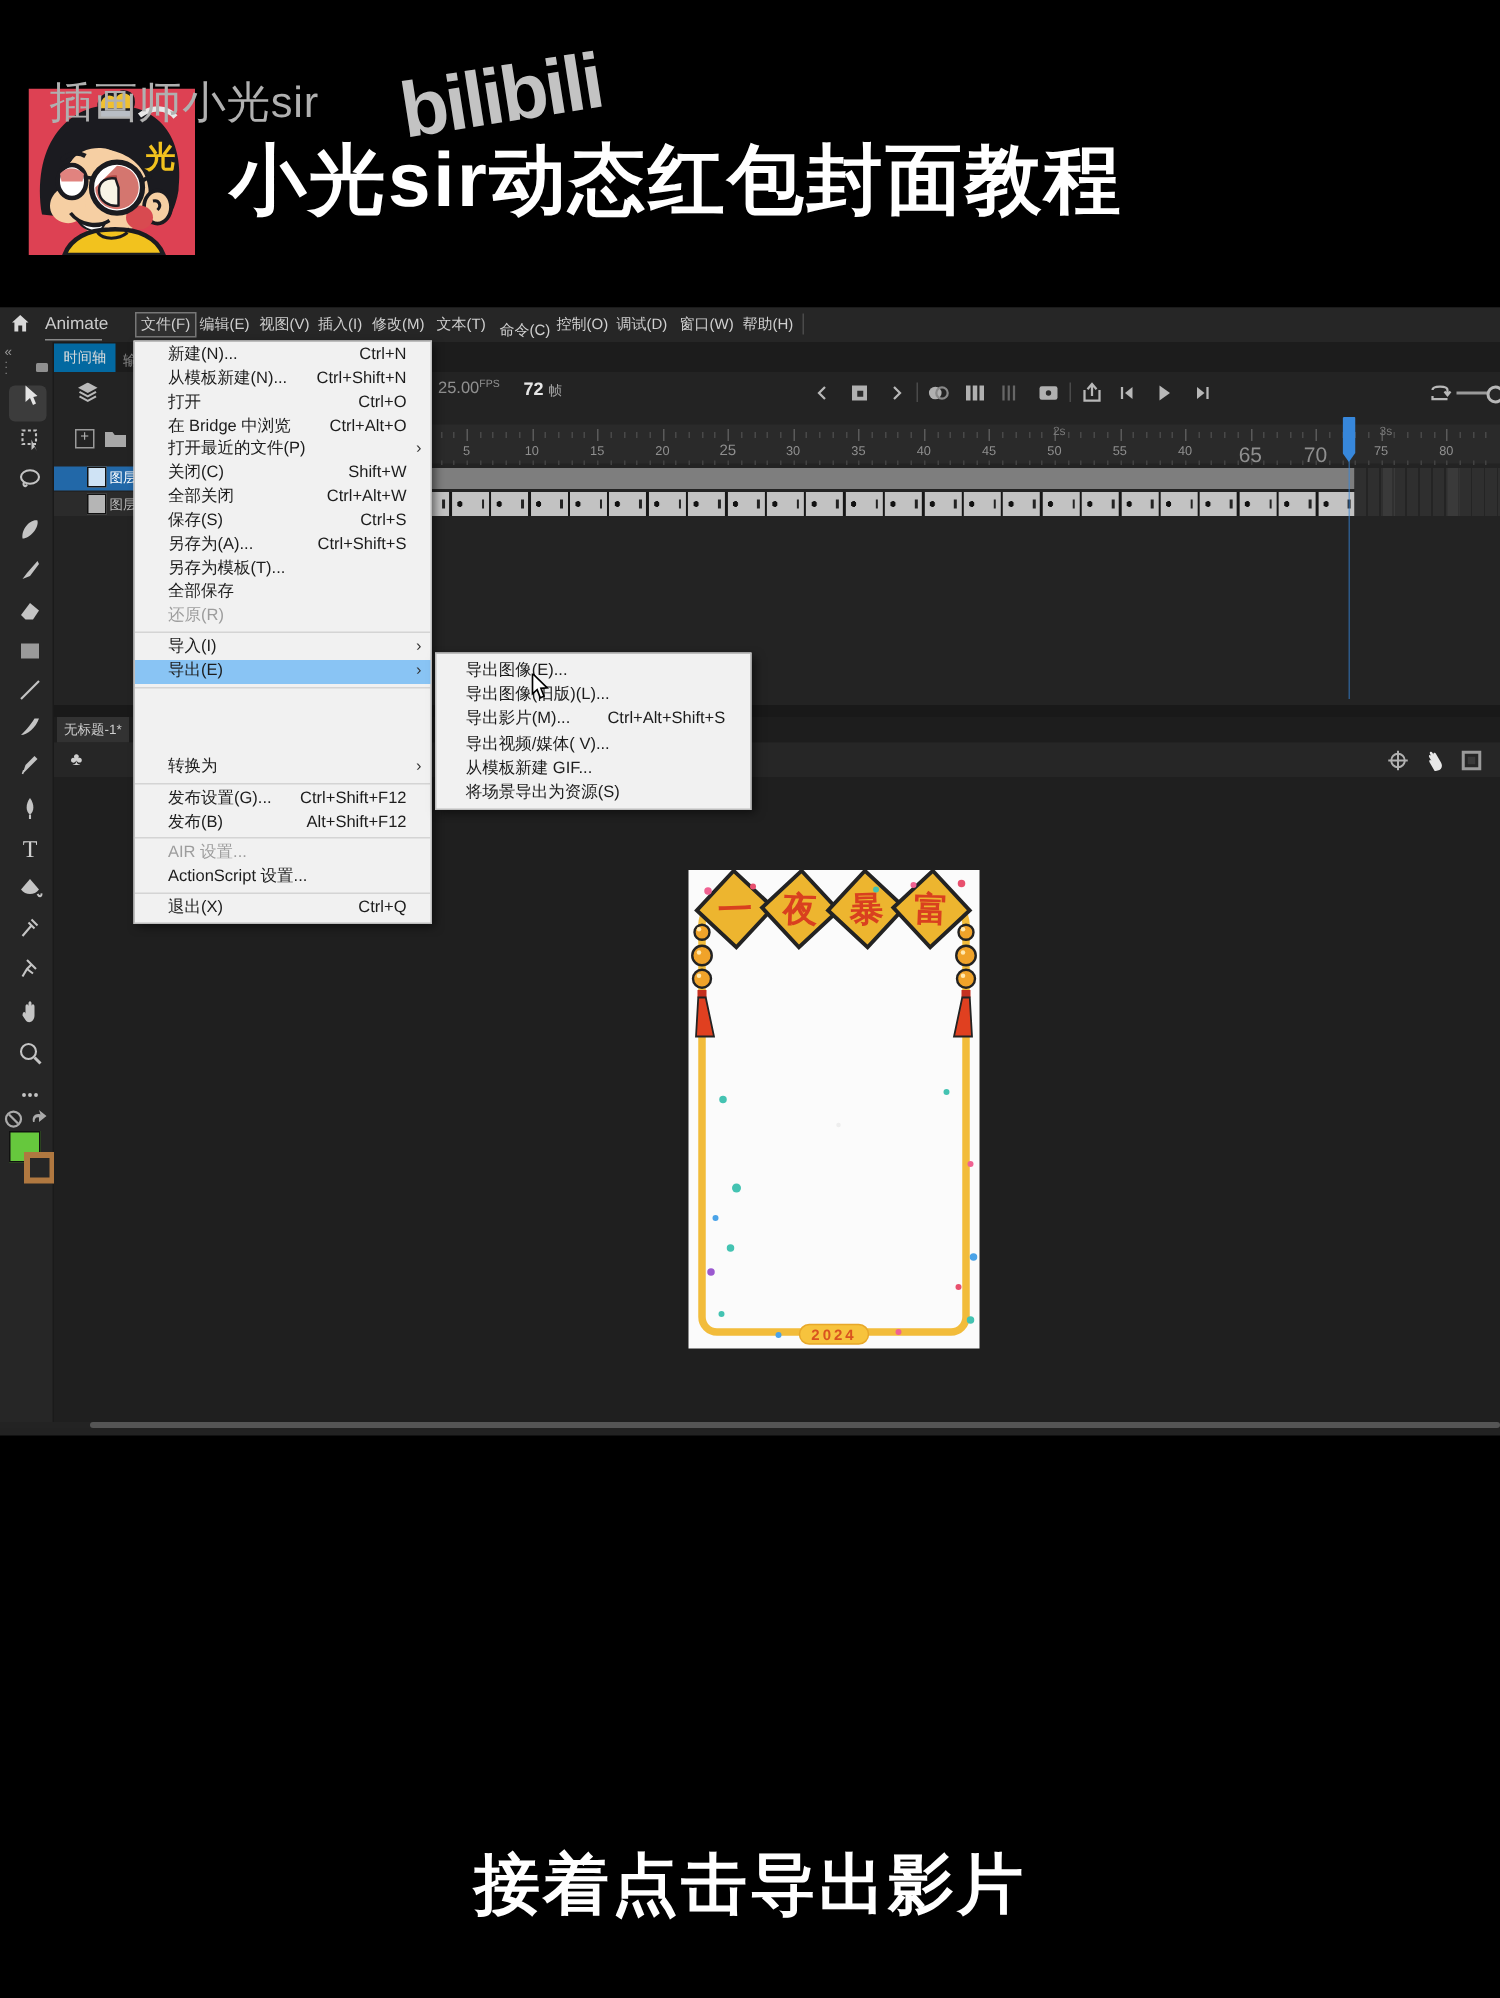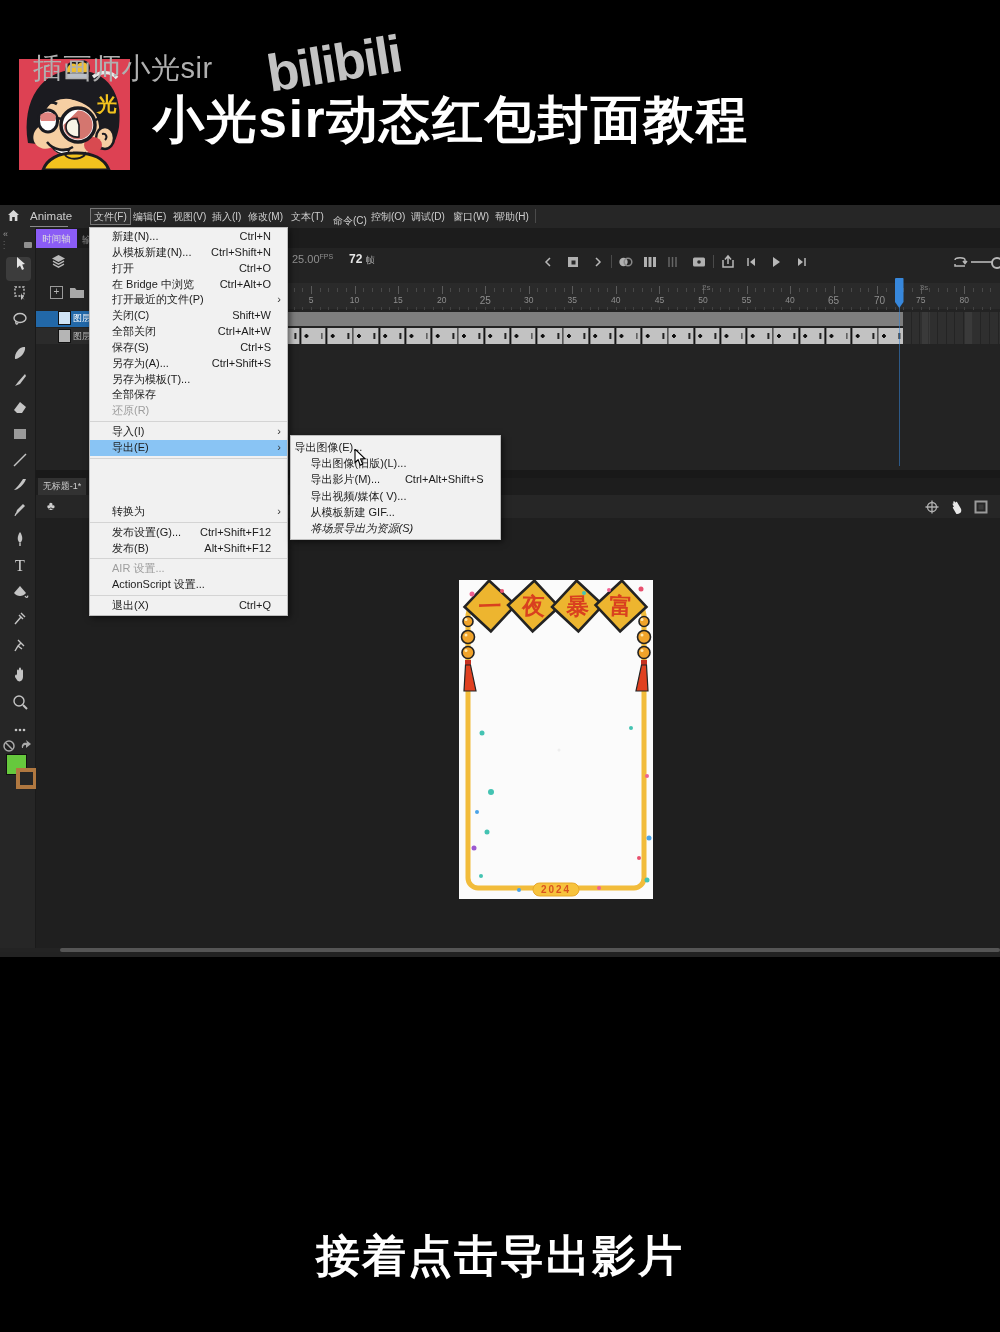--- a/index.html
+++ b/index.html
@@ -140,21 +140,21 @@
     <svg style="position:absolute;left:2px;top:511px;" width="30" height="14" viewBox="0 0 30 14">
       <circle cx="7" cy="7" r="5" fill="#222" stroke="#aaa" stroke-width="1.5"></circle>
       <path d="M4 4 L10 10" stroke="#aaa" stroke-width="1.5"></path>
       <path d="M20 9 C19 5 22 3 25 4 L24 1 L29 5 L24 9 L24 6 C22 5.5 21 7 21 9 Z" fill="#aaa"></path>
     </svg>
     <div style="position:absolute;left:6px;top:526px;width:19px;height:19px;background:#66c83d;border:1px solid #111;"></div>
     <div style="position:absolute;left:16px;top:540px;width:13px;height:13px;border:4px solid #b07840;background:#262626;"></div>
   </div>
 
 <div class="abs" style="left:36px;top:228px;width:964px;height:20px;background:#1c1c1c;"></div>
-<div class="abs" style="left:36px;top:229px;width:41px;height:19px;background:#8b5cf6;color:#dcdcdc;font-size:9.5px;text-align:center;line-height:19px;">时间轴</div>
+<div class="abs" style="left:36px;top:229px;width:41px;height:19px;background:#0369a1;color:#dcdcdc;font-size:9.5px;text-align:center;line-height:19px;">时间轴</div>
 <div class="abs" style="left:82px;top:234px;font-size:9.5px;color:#888;">输出</div>
 
 <svg class="abs" style="left:51px;top:255px;" width="15" height="14" viewBox="0 0 15 14">
     <path d="M7.5 0 L14 3.5 L7.5 7 L1 3.5 Z" fill="#b9b9b9"></path>
     <path d="M2 6.2 L7.5 9.2 L13 6.2 M2 9.2 L7.5 12.2 L13 9.2" stroke="#b9b9b9" stroke-width="1.4" fill="none"></path>
   </svg>
 <div class="abs" style="left:50px;top:286px;width:11px;height:11px;border:1px solid #9a9a9a;color:#b5b5b5;font-size:10px;line-height:10px;text-align:center;">+</div>
 <svg class="abs" style="left:70px;top:287px;" width="14" height="11" viewBox="0 0 14 11">
     <path d="M0 1 L5 1 L6.5 3 L14 3 L14 11 L0 11 Z" fill="#a8a8a8"></path>
   </svg>
@@ -225,22 +225,22 @@
     <div style="position: absolute; left: 120.1px; top: 12px; width: 16px; text-align: center; font-size: 8.5px; color: rgb(143, 143, 143);">15</div>
     <div style="position: absolute; left: 163.65px; top: 12px; width: 16px; text-align: center; font-size: 8.5px; color: rgb(143, 143, 143);">20</div>
     <div style="position: absolute; left: 207.2px; top: 12px; width: 16px; text-align: center; font-size: 10px; color: rgb(143, 143, 143);">25</div>
     <div style="position: absolute; left: 250.75px; top: 12px; width: 16px; text-align: center; font-size: 8.5px; color: rgb(143, 143, 143);">30</div>
     <div style="position: absolute; left: 294.3px; top: 12px; width: 16px; text-align: center; font-size: 8.5px; color: rgb(143, 143, 143);">35</div>
     <div style="position: absolute; left: 337.85px; top: 12px; width: 16px; text-align: center; font-size: 8.5px; color: rgb(143, 143, 143);">40</div>
     <div style="position: absolute; left: 381.4px; top: 12px; width: 16px; text-align: center; font-size: 8.5px; color: rgb(143, 143, 143);">45</div>
     <div style="position: absolute; left: 424.95px; top: 12px; width: 16px; text-align: center; font-size: 8.5px; color: rgb(143, 143, 143);">50</div>
     <div style="position: absolute; left: 468.5px; top: 12px; width: 16px; text-align: center; font-size: 8.5px; color: rgb(143, 143, 143);">55</div>
     <div style="position: absolute; left: 512.05px; top: 12px; width: 16px; text-align: center; font-size: 8.5px; color: rgb(143, 143, 143);">40</div>
-    <div style="position: absolute; left: 555.6px; top: 12px; width: 16px; text-align: center; font-size: 10px; color: rgb(143, 143, 143);">65</div>
-    <div style="position: absolute; left: 599.15px; top: 12px; width: 16px; text-align: right; font-size: 10px; color: rgb(143, 143, 143);">70</div>
+    <div style="position: absolute; left: 555.6px; top: 12px; width: 16px; text-align: center; font-size: 14px; color: rgb(143, 143, 143);">65</div>
+    <div style="position: absolute; left: 599.15px; top: 12px; width: 16px; text-align: left; font-size: 14px; color: rgb(143, 143, 143);">70</div>
     <div style="position: absolute; left: 642.7px; top: 12px; width: 16px; text-align: center; font-size: 8.5px; color: rgb(143, 143, 143);">75</div>
     <div style="position: absolute; left: 686.25px; top: 12px; width: 16px; text-align: center; font-size: 8.5px; color: rgb(143, 143, 143);">80</div>
     <div style="position: absolute; left: 6.16px; top: 24px; width: 1px; height: 2.5px; background: rgb(66, 66, 66);"></div>
     <div style="position: absolute; left: 6.16px; top: 5px; width: 1px; height: 4px; background: rgb(72, 72, 72);"></div>
     <div style="position: absolute; left: 14.87px; top: 24px; width: 1px; height: 2.5px; background: rgb(66, 66, 66);"></div>
     <div style="position: absolute; left: 14.87px; top: 5px; width: 1px; height: 4px; background: rgb(72, 72, 72);"></div>
     <div style="position: absolute; left: 23.58px; top: 24px; width: 1px; height: 2.5px; background: rgb(66, 66, 66);"></div>
     <div style="position: absolute; left: 23.58px; top: 5px; width: 1px; height: 4px; background: rgb(72, 72, 72);"></div>
     <div style="position: absolute; left: 32.29px; top: 24px; width: 1px; height: 2.5px; background: rgb(66, 66, 66);"></div>
     <div style="position: absolute; left: 32.29px; top: 5px; width: 1px; height: 4px; background: rgb(72, 72, 72);"></div>
@@ -527,25 +527,25 @@
     <div style="position: relative; height: 15.85px; line-height: 15.85px; padding-left: 22px; white-space: nowrap;">发布设置(G)...<span style="position: absolute; right: 16px; top: 0px;">Ctrl+Shift+F12</span></div>
     <div style="position: relative; height: 15.85px; line-height: 15.85px; padding-left: 22px; white-space: nowrap;">发布(B)<span style="position: absolute; right: 16px; top: 0px;">Alt+Shift+F12</span></div>
     <div style="height: 1px; background: rgb(212, 212, 212); margin: 2px 0px;"></div>
     <div style="position: relative; height: 15.85px; line-height: 15.85px; padding-left: 22px; white-space: nowrap; color: rgb(157, 157, 157);">AIR 设置...</div>
     <div style="position: relative; height: 15.85px; line-height: 15.85px; padding-left: 22px; white-space: nowrap;">ActionScript 设置...</div>
     <div style="height: 1px; background: rgb(212, 212, 212); margin: 2px 0px;"></div>
     <div style="position: relative; height: 15.85px; line-height: 15.85px; padding-left: 22px; white-space: nowrap;">退出(X)<span style="position: absolute; right: 16px; top: 0px;">Ctrl+Q</span></div>
   </div>
 
 <div class="abs" id="submenu" style="left: 289.5px; top: 435px; width: 211px; background: rgb(241, 241, 241); border: 1px solid rgb(189, 189, 189); box-sizing: border-box; box-shadow: rgba(0, 0, 0, 0.55) 2px 2px 6px; font-size: 11px; color: rgb(28, 28, 28); padding-top: 3px; padding-bottom: 3px;">
-    <div style="position: relative; height: 16.2px; line-height: 16.2px; padding-left: 4px; white-space: nowrap;">导出图像(E)...</div>
+    <div style="position: relative; height: 16.2px; line-height: 16.2px; padding-left: 20px; white-space: nowrap;">导出图像(E)...</div>
     <div style="position: relative; height: 16.2px; line-height: 16.2px; padding-left: 20px; white-space: nowrap;">导出图像(旧版)(L)...</div>
     <div style="position: relative; height: 16.2px; line-height: 16.2px; padding-left: 20px; white-space: nowrap;">导出影片(M)...<span style="position: absolute; right: 16px; top: 0px;">Ctrl+Alt+Shift+S</span></div>
     <div style="position: relative; height: 16.2px; line-height: 16.2px; padding-left: 20px; white-space: nowrap;">导出视频/媒体( V)...</div>
     <div style="position: relative; height: 16.2px; line-height: 16.2px; padding-left: 20px; white-space: nowrap;">从模板新建 GIF...</div>
-    <div style="position: relative; height: 16.2px; line-height: 16.2px; padding-left: 20px; white-space: nowrap; font-style: italic;">将场景导出为资源(S)</div>
+    <div style="position: relative; height: 16.2px; line-height: 16.2px; padding-left: 20px; white-space: nowrap;">将场景导出为资源(S)</div>
   </div>
 
 <svg class="abs" style="left:354px;top:449px;" width="14" height="19" viewBox="0 0 14 19">
     <path d="M1 0 L1 13.5 L4.1 10.8 L6.2 16.2 L8.7 15.1 L6.6 9.9 L10.8 9.6 Z" fill="#fff" stroke="#000" stroke-width="1.1"></path>
   </svg>
 
 <div class="abs" style="left:0;top:1227px;width:1000px;text-align:center;font-size:44px;font-weight:bold;color:#fff;letter-spacing:2px;">接着点击导出影片</div>
 
 </body></html>

